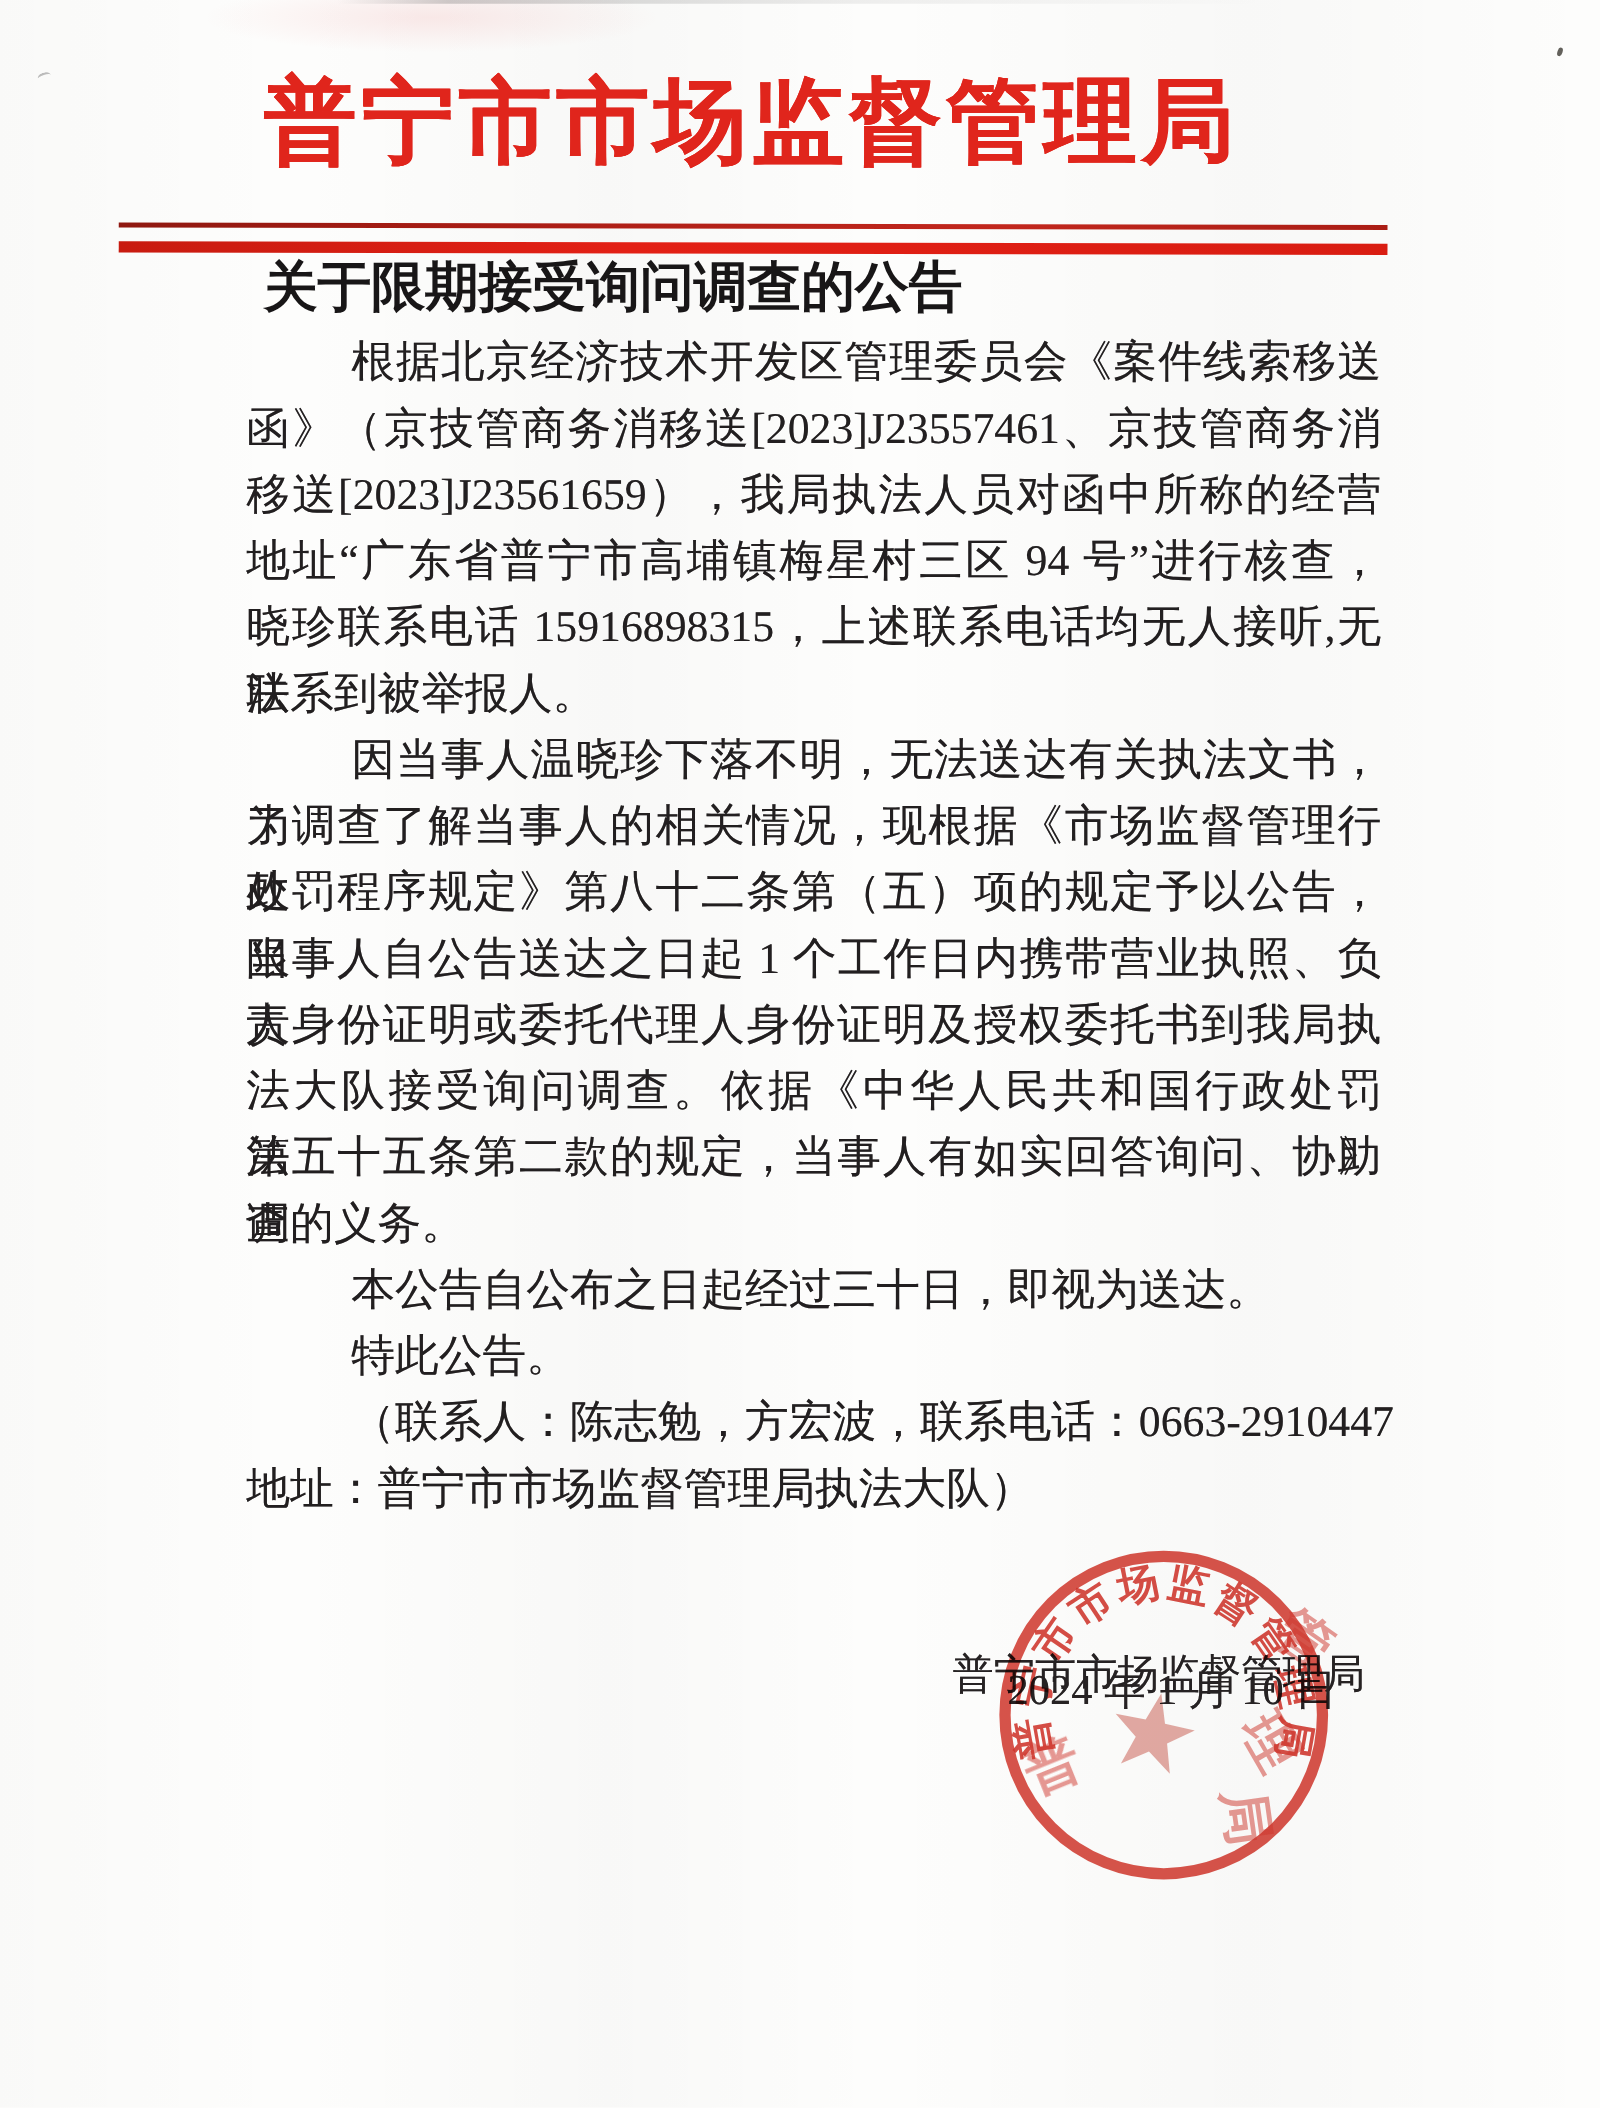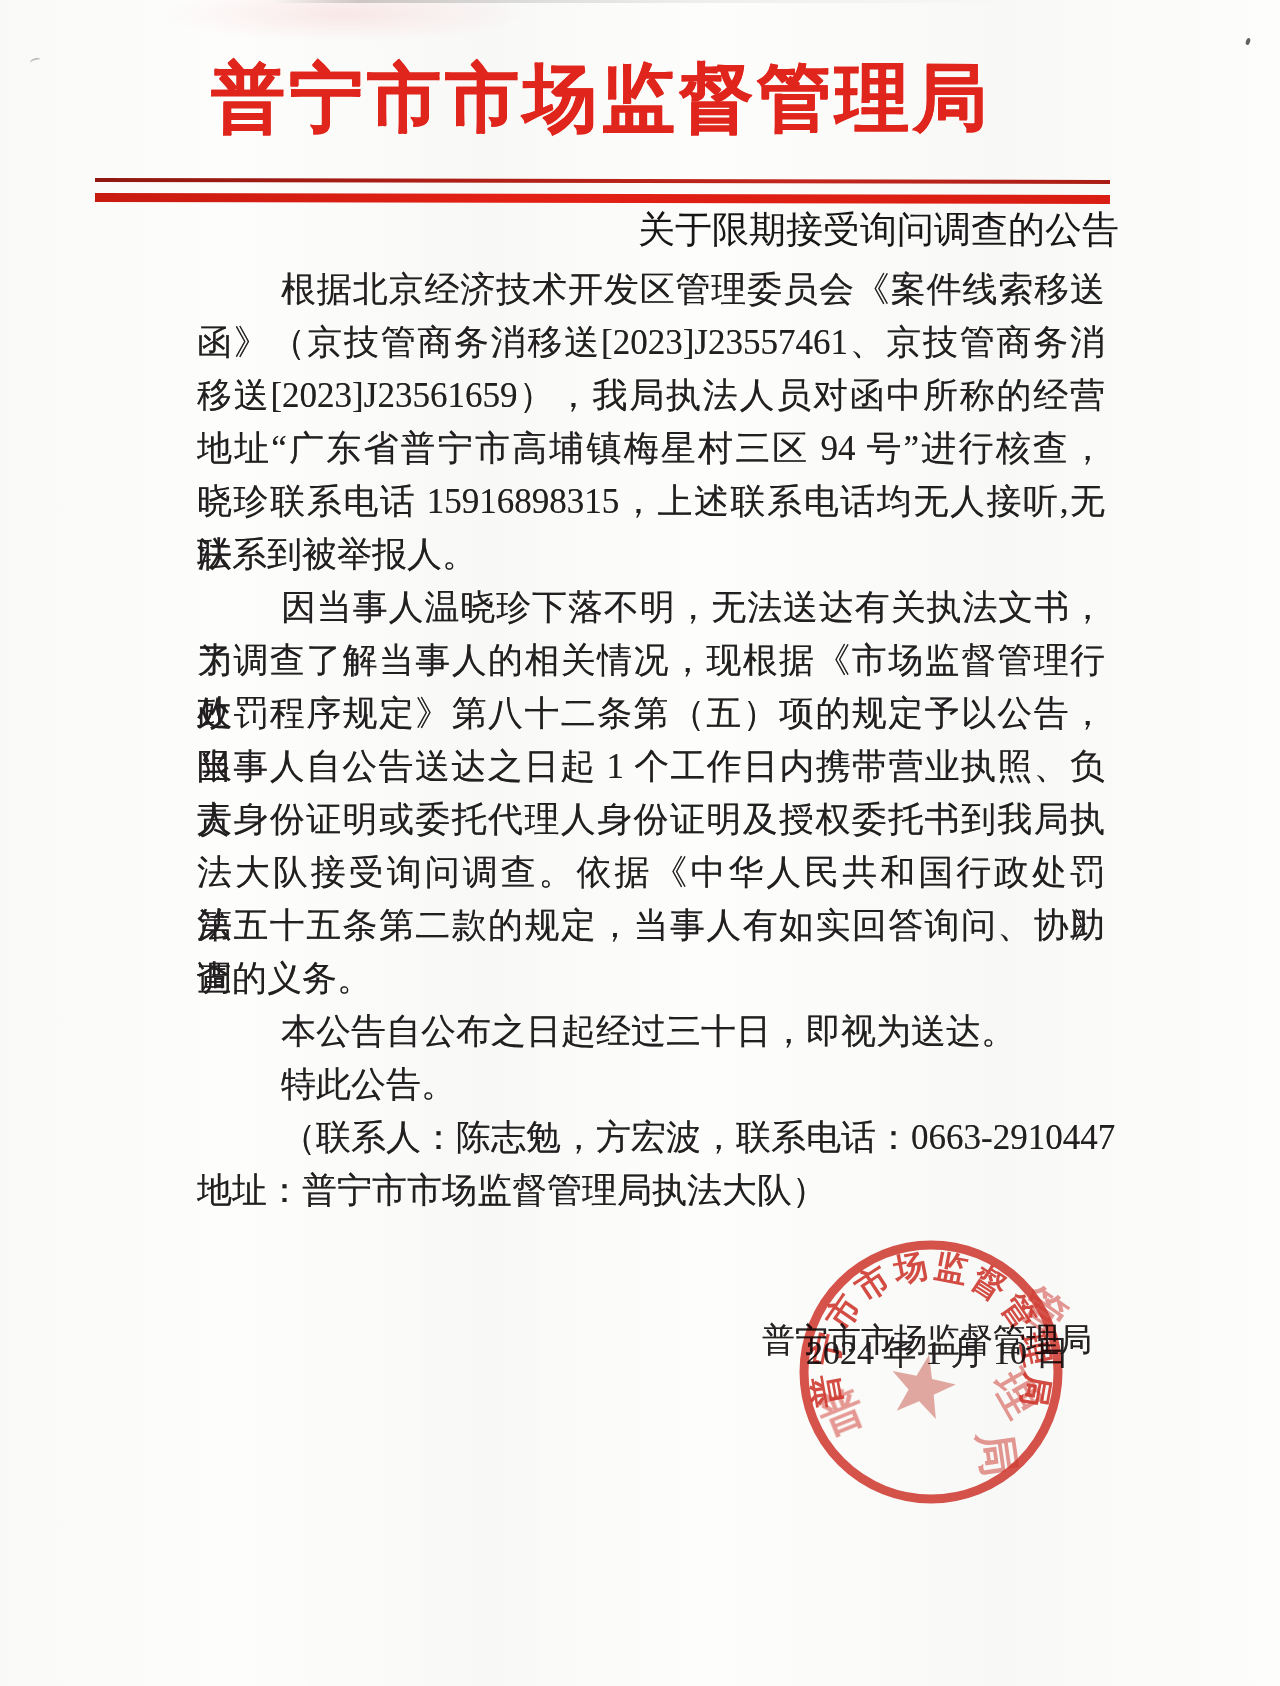--- a/index.html
+++ b/index.html
@@ -43,23 +43,23 @@
     transform:translateX(-39px);
     text-shadow:.6px 0 currentColor,0 .6px currentColor;
     white-space:nowrap;
   }
   .rules{position:absolute;left:95px;top:179px;width:1015px;transform:rotate(.12deg);}
   .rule-thin{height:4px;background:linear-gradient(90deg,#8f1810,var(--rule-dark-red) 30%,#c2271d 70%,var(--rule-dark-red));}
   .rule-gap{height:11px;}
   .rule-thick{height:9px;background:linear-gradient(90deg,#c81b10,var(--rule-bright-red) 40%,#d91d12);}
   .notice-title{
     position:absolute;left:197px;top:204px;width:908px;
-    text-align:right;
+    text-align:left;
     font-family:"Liberation Sans","DejaVu Sans",sans-serif;
-    font-size:37px;line-height:52px;font-weight:normal;
+    font-size:43px;line-height:52px;font-weight:bold;
     letter-spacing:0;
     transform:translateX(14px);
     color:#181617;
     white-space:nowrap;
   }
   .body-col{
     position:absolute;left:197px;top:263px;width:908px;
     font-size:35px;color:var(--body-ink);
   }
   .bline{

